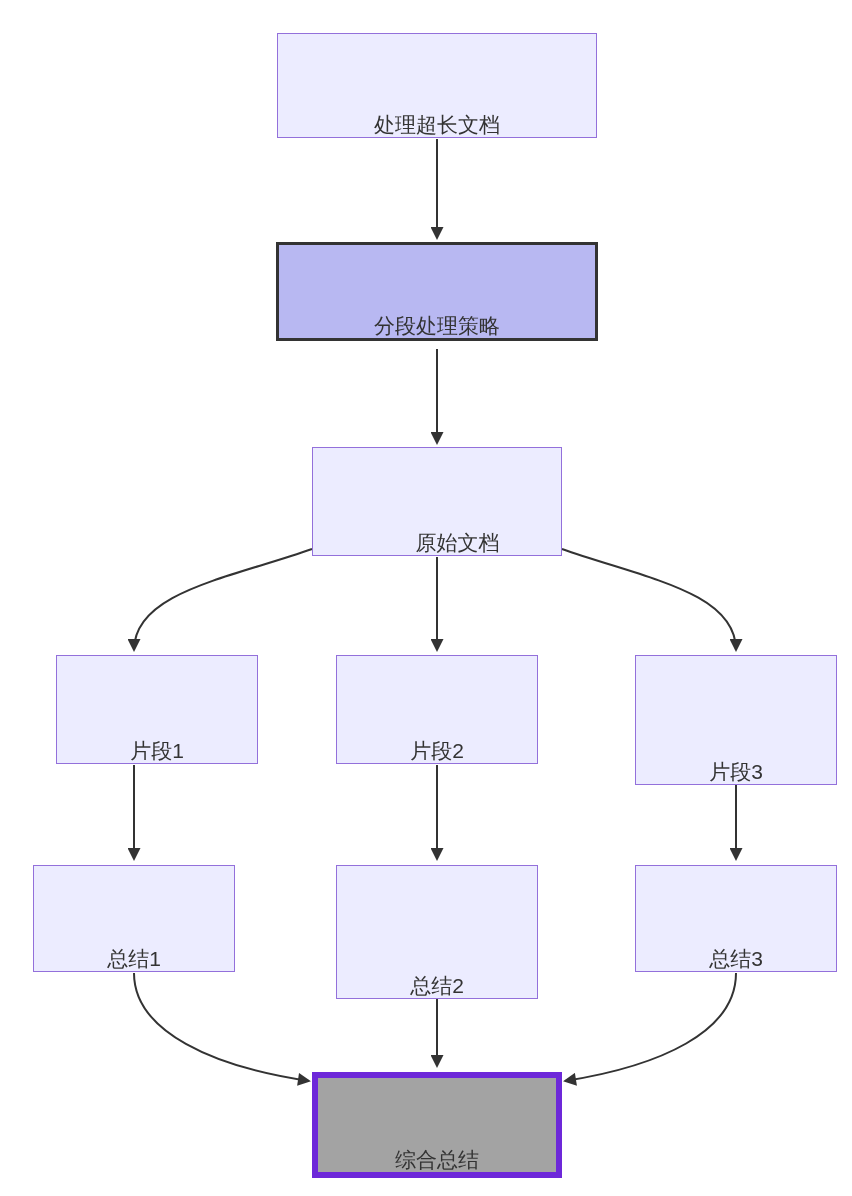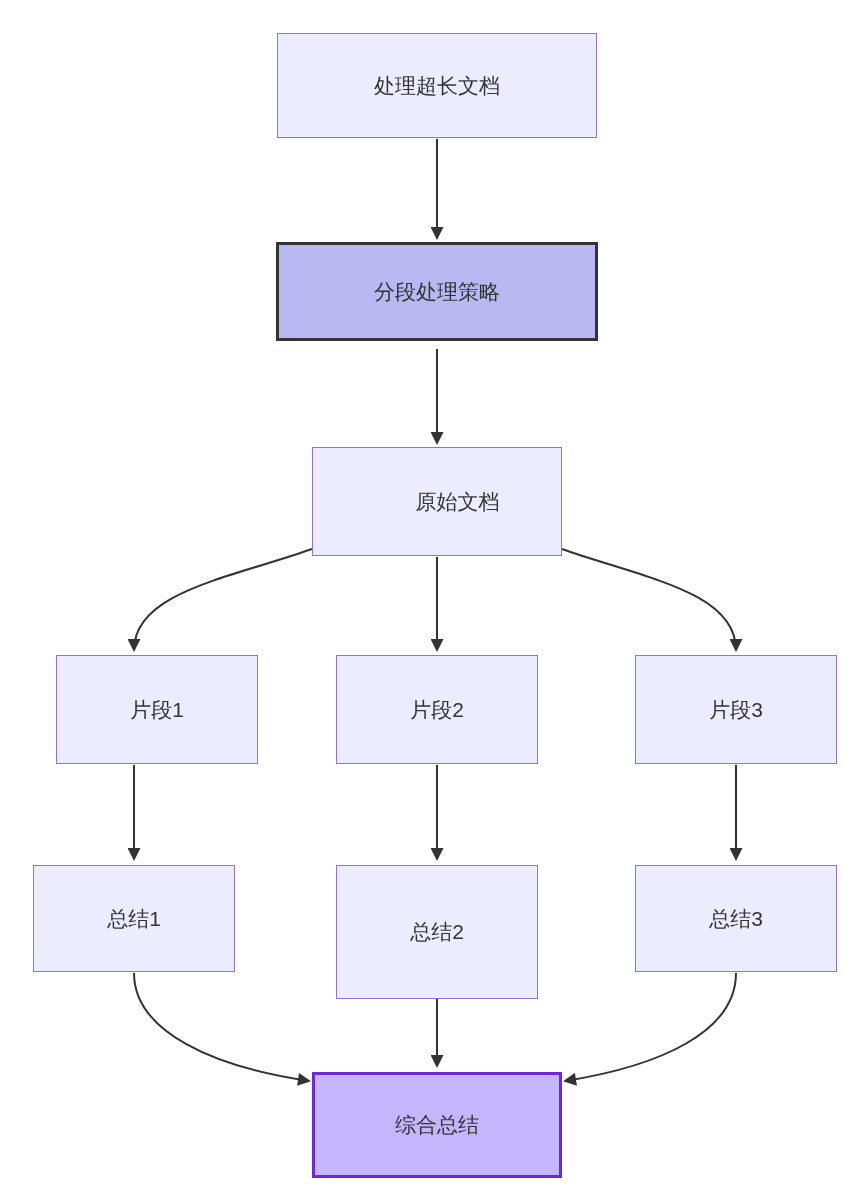--- a/index.html
+++ b/index.html
@@ -25,36 +25,36 @@
   }
   .edges path.edge {
     fill: none;
     stroke: #333333;
     stroke-width: 2px;
   }
   .node {
     position: absolute;
     box-sizing: border-box;
     display: flex;
-    align-items: center;
+    align-items: flex-end;
     justify-content: center;
     text-align: center;
     font-size: 21px;
     color: #333333;
     background: #ECECFF;
     border: 1.5px solid #9370DB;
     line-height: 1.2;
   }
   .node.purple {
     background: #B8B8F2;
     border: 3px solid #333333;
   }
   .node.green {
-    background: #c4b5fd;
-    border: 3px solid #6d28d9;
+    background: #a3a3a3;
+    border: 6px solid #6d28d9;
   }
 </style>
 </head>
 <body>
 
 <div class="canvas">
 
   <svg class="edges" viewBox="0 0 852 1196" xmlns="http://www.w3.org/2000/svg">
     <defs>
       <marker id="arrowhead" viewBox="0 0 10 10" refX="8.5" refY="5" markerUnits="userSpaceOnUse" markerWidth="15" markerHeight="13" orient="auto">
@@ -87,21 +87,21 @@
   </div>
 
   <div class="node default" style="left:49px; top:655px; width:202px; height:109px;margin-left:7px;">
     <span>片段1</span>
   </div>
 
   <div class="node default" style="left:336px; top:655px; width:202px; height:109px;">
     <span>片段2</span>
   </div>
 
-  <div class="node default" style="left:635px; top:655px; width:202px; height:109px;">
+  <div class="node default" style="left:635px; top:655px; width:202px; height:130px;">
     <span>片段3</span>
   </div>
 
   <div class="node default" style="left:33px; top:865px; width:202px; height:107px;">
     <span>总结1</span>
   </div>
 
   <div class="node default" style="left:336px; top:865px; width:202px; height:134px;">
     <span>总结2</span>
   </div>

